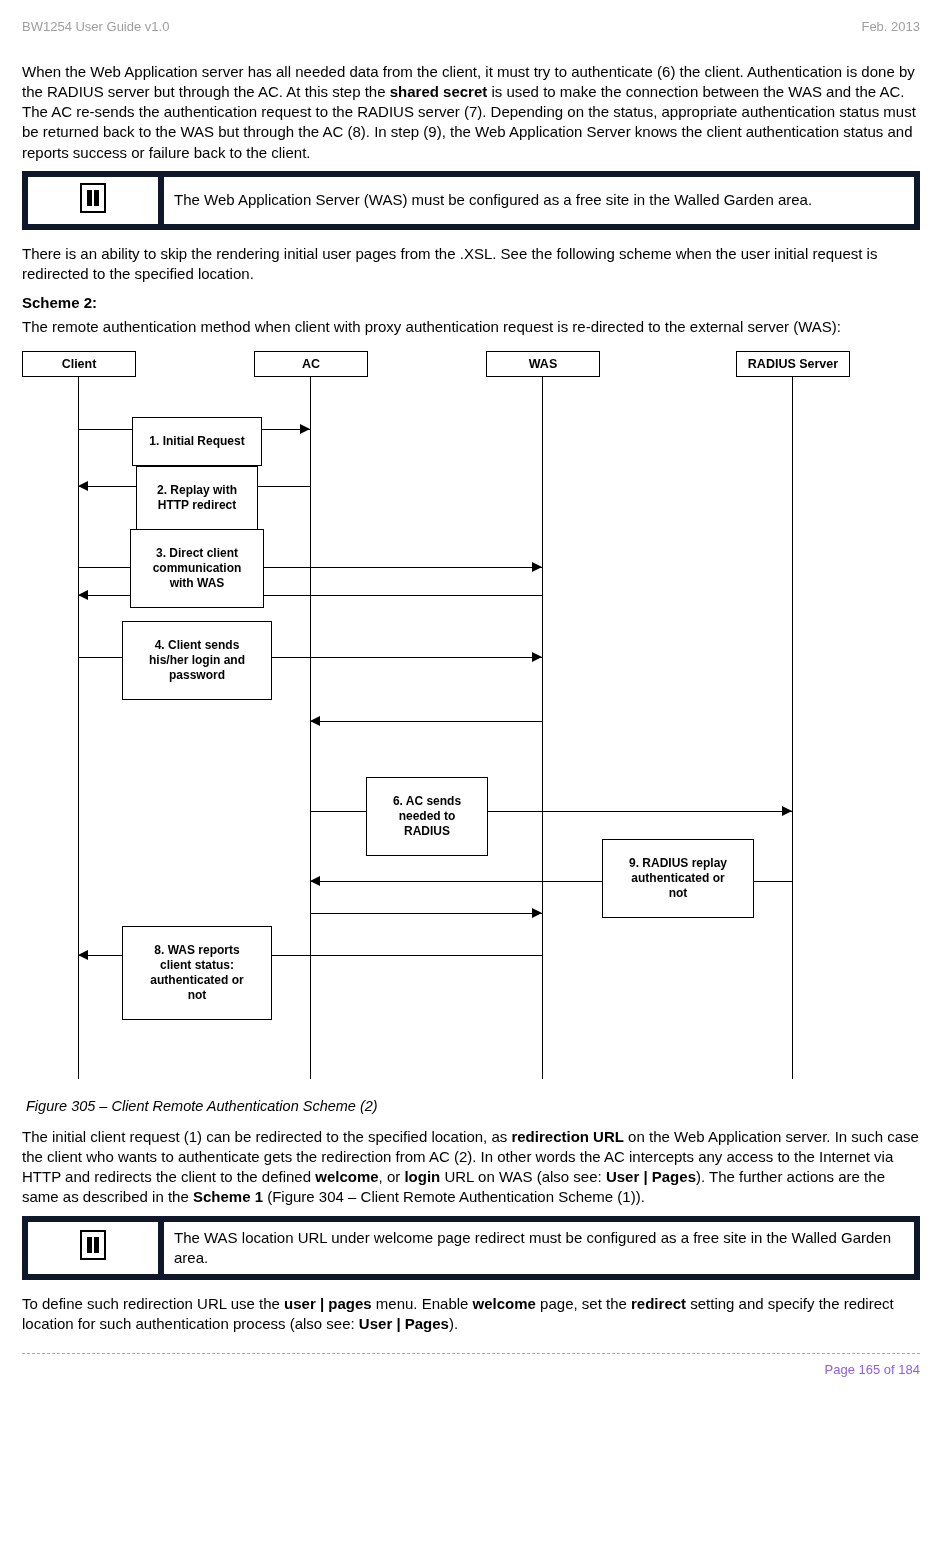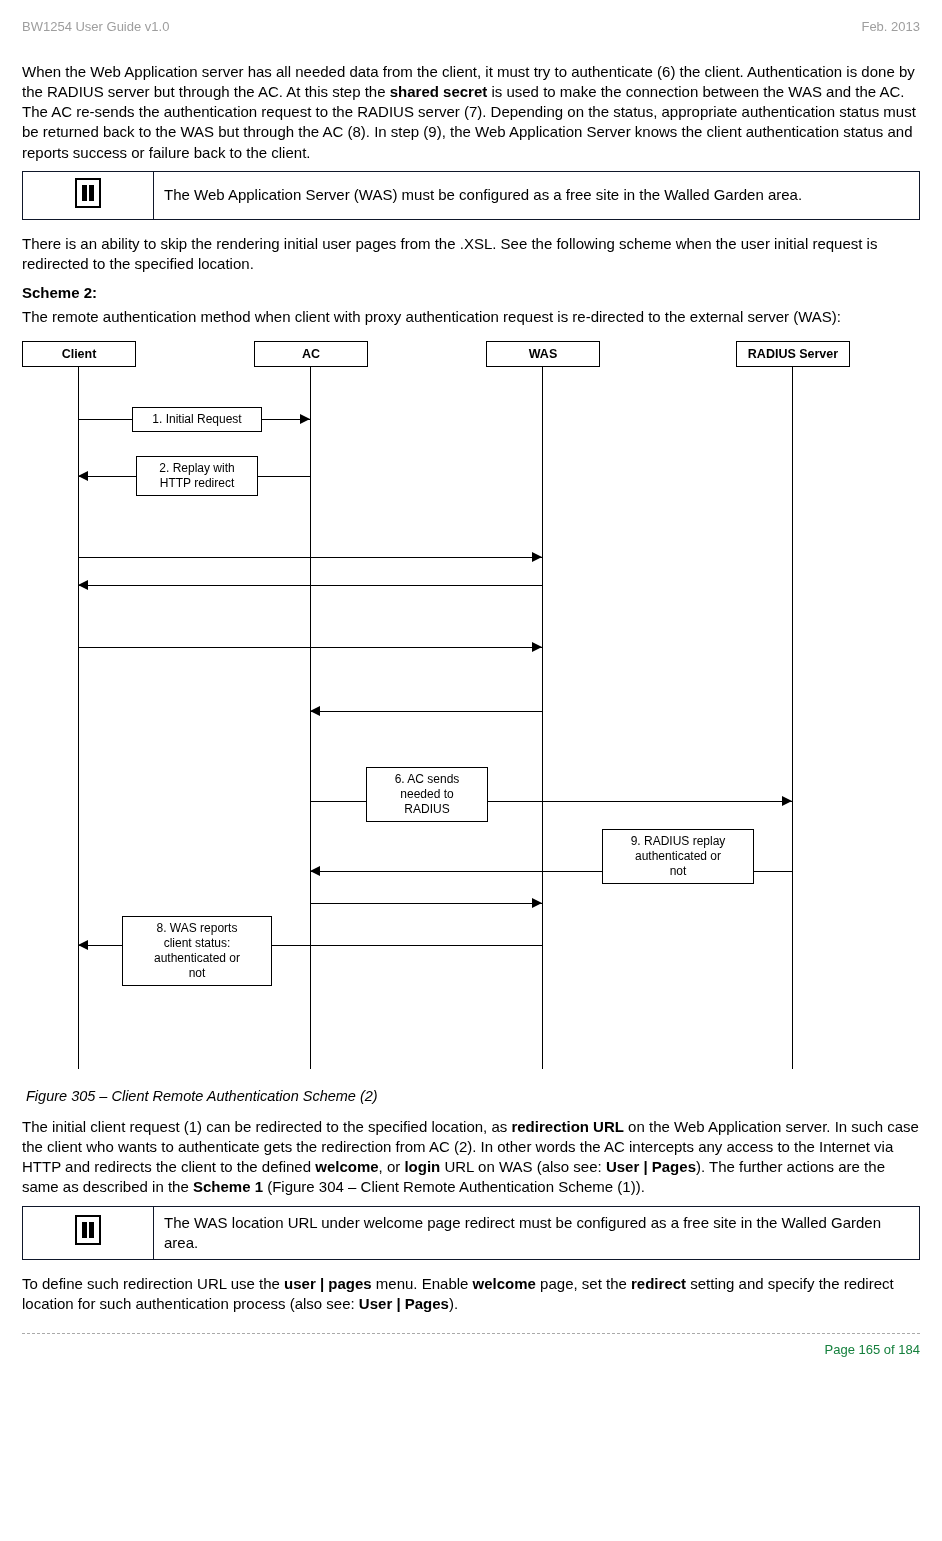--- a/index.html
+++ b/index.html
@@ -22,21 +22,21 @@
   }
   .paragraph {
     margin: 0 0 8px 0;
   }
   .info-table {
     border-collapse: collapse;
     width: 100%;
     margin: 6px 0 14px 0;
   }
   .info-table td {
-    border: 1px solid #0f172a;
+    border: 6px solid #0f172a;
     padding: 6px 10px;
     vertical-align: middle;
   }
   .info-icon-cell {
     width: 110px;
     text-align: center;
     padding: 6px;
   }
   .info-icon-box {
     display: inline-block;
@@ -87,23 +87,23 @@
     font-size: 12.5px;
     font-weight: bold;
     height: 16px;
     line-height: 16px;
   }
   .msg-box {
     position: absolute;
     border: 1.4px solid #000;
     background: #fff;
     font-size: 12px;
-    font-weight: normal;
+    font-weight: bold;
     text-align: center;
-    padding: 4px 6px;
+    padding: 16px 6px;
     line-height: 1.25;
     z-index: 3;
   }
   .arrow {
     position: absolute;
     height: 0;
     border-top: 1.4px solid #000;
     z-index: 1;
   }
   .arrow-head-right, .arrow-head-left {
@@ -122,21 +122,21 @@
     margin: 4px 0 10px 4px;
   }
   .footer-sep {
     border: none;
     border-top: 1px dashed #aaa;
     margin-top: 18px;
   }
   .footer {
     text-align: right;
     font-size: 13px;
-    color: #15803d;
+    color: #8b5cf6;
     margin-top: 4px;
   }
 </style>
 </head>
 <body>
 
 <div class="header-row">
   <span>BW1254 User Guide v1.0</span>
   <span>Feb.  2013</span>
 </div>
@@ -184,23 +184,33 @@
   <div class="arrow-head-left" style="top:130px;left:56px"></div>
   <div class="msg-box" style="top:115px;left:114px;width:108px">
     <span>2. Replay with</span><br>
     <span>HTTP redirect</span>
   </div>
 
   <div class="arrow" style="top:216px;left:56px;width:464px"></div>
   <div class="arrow-head-right" style="top:211px;left:510px"></div>
   <div class="arrow" style="top:244px;left:56px;width:464px"></div>
   <div class="arrow-head-left" style="top:239px;left:56px"></div>
+  <div class="msg-box" style="top:178px;left:108px;width:120px">
+    <span>3. Direct client</span><br>
+    <span>communication</span><br>
+    <span>with WAS</span>
+  </div>
 
   <div class="arrow" style="top:306px;left:56px;width:464px"></div>
   <div class="arrow-head-right" style="top:301px;left:510px"></div>
+  <div class="msg-box" style="top:270px;left:100px;width:136px">
+    <span>4. Client sends</span><br>
+    <span>his/her login and</span><br>
+    <span>password</span>
+  </div>
 
   <div class="arrow" style="top:370px;left:288px;width:232px"></div>
   <div class="arrow-head-left" style="top:365px;left:288px"></div>
 
   <div class="arrow" style="top:460px;left:288px;width:482px"></div>
   <div class="arrow-head-right" style="top:455px;left:760px"></div>
   <div class="msg-box" style="top:426px;left:344px;width:108px">
     <span>6. AC sends</span><br>
     <span>needed to</span><br>
     <span>RADIUS</span>

